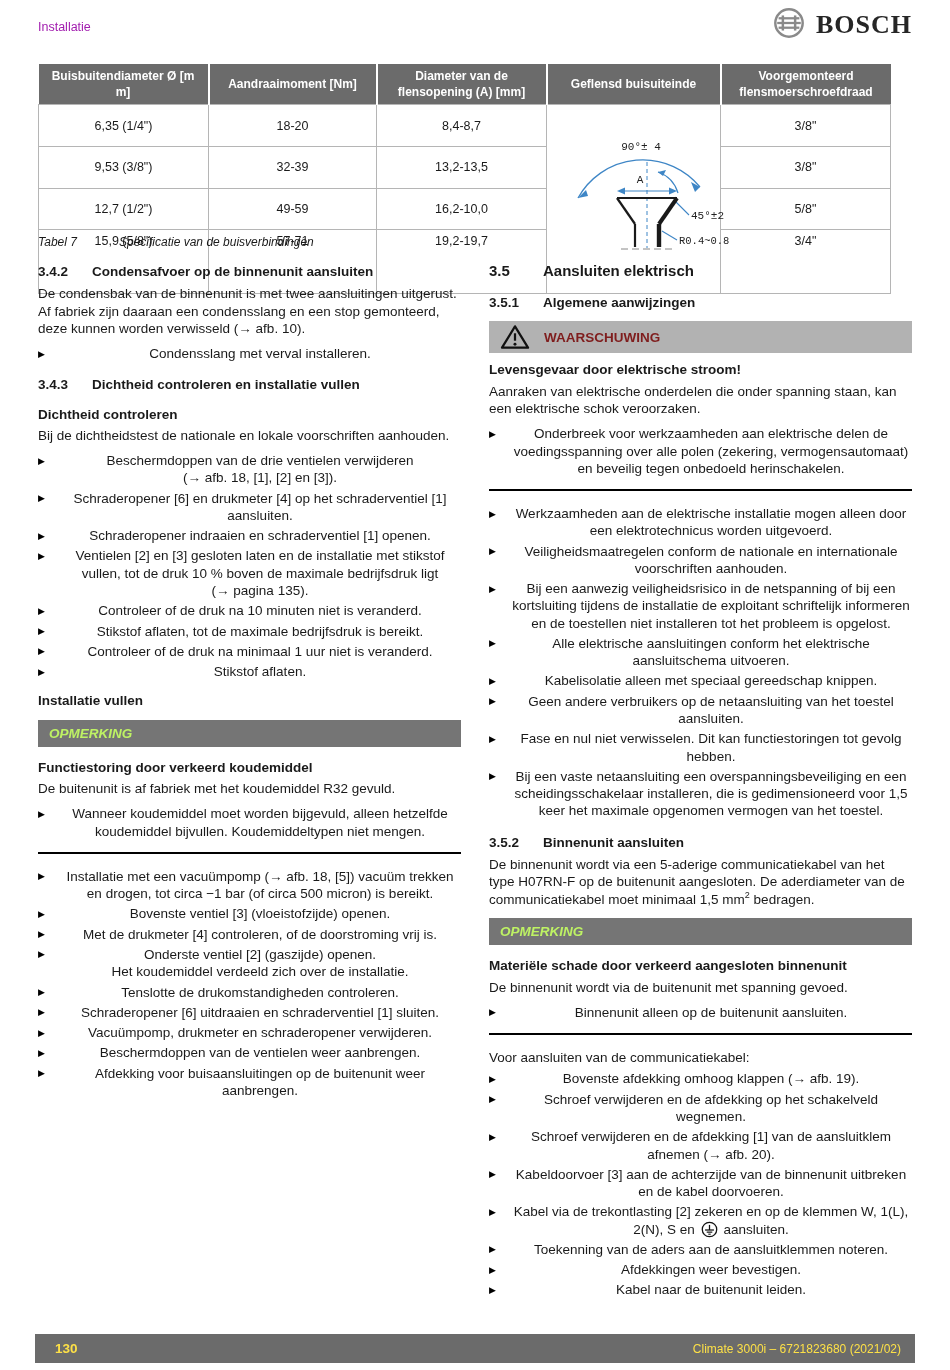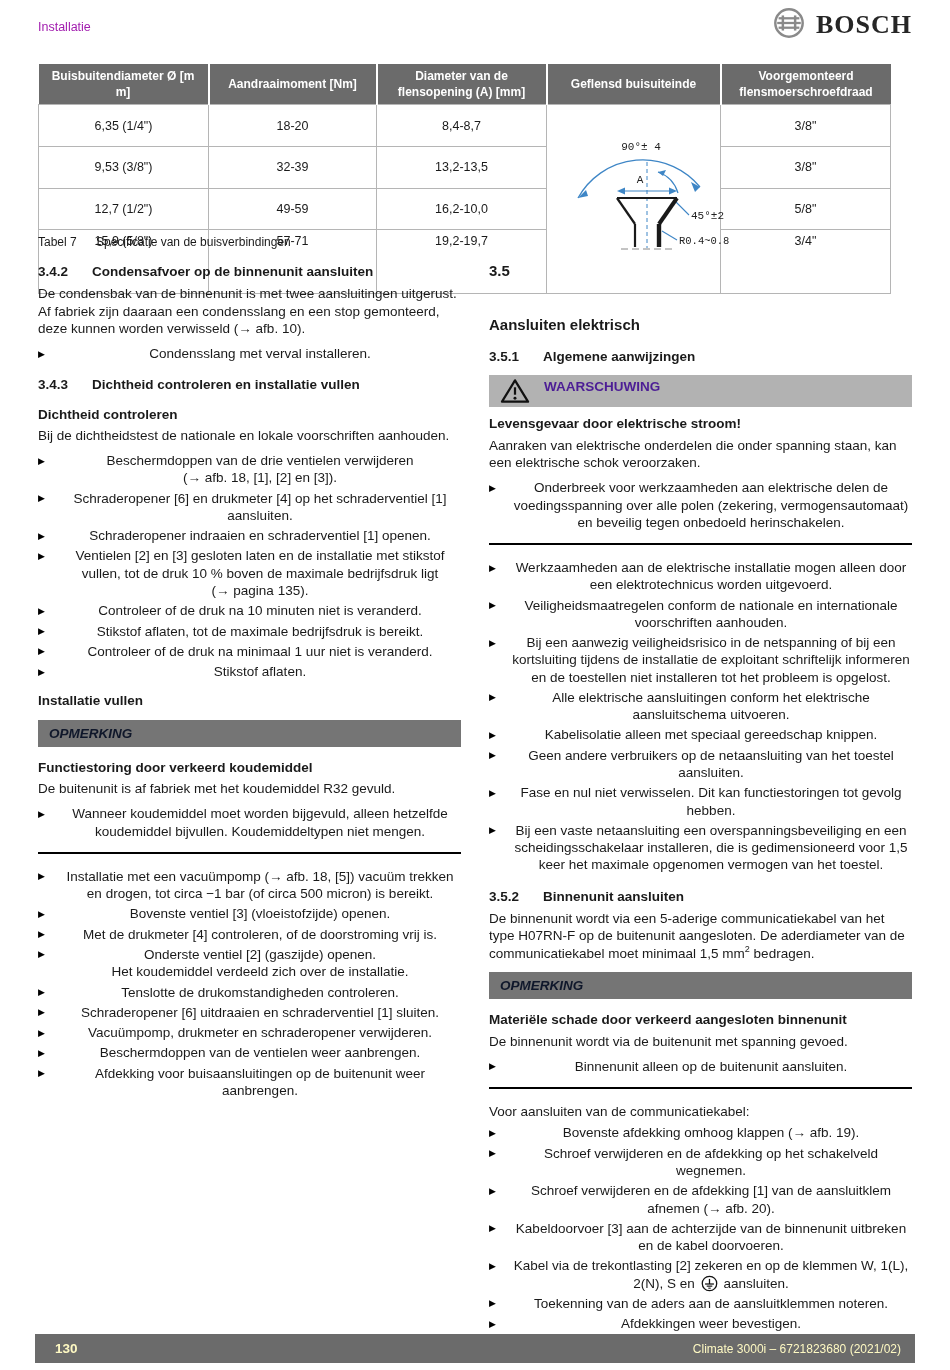--- a/index.html
+++ b/index.html
@@ -20,45 +20,45 @@
     overflow-wrap:anywhere;
   }
   .spec-table th:last-child{border-right:none;}
   .spec-table td{
     background:#fff;font-size:12.5px;text-align:center;vertical-align:middle;
     padding:3px 4px;border:1px solid #b5b5b5;
   }
   .spec-table tr.last-row td{vertical-align:top;padding-top:4px;height:56px;}
   .diagram-cell{padding:14px !important;vertical-align:top !important;font-family:Liberation Mono, monospace;}
   
-  .table-caption{position:absolute;top:235px;left:38px;font-size:12px;display:flex;}
+  .table-caption{position:absolute;top:235px;left:38px;font-size:12px;font-style:italic;display:flex;gap:23px;}
   .table-caption .cap-num{width:58px;}
   
   .cols{position:absolute;top:259px;left:38px;width:874px;display:flex;gap:28px;}
   .col{width:423px;font-size:13.5px;line-height:1.28;}
-  .h2{font-size:15px;font-weight:bold;display:flex;margin:2px 0 12px 0;flex-direction:column;}
+  .h2{font-size:15px;font-weight:bold;display:flex;margin:2px 0 12px 0;}
   .h3{font-size:13.5px;font-weight:bold;display:flex;margin:14px 0 5px 0;}
   .h2 .hnum,.h3 .hnum{width:54px;flex:0 0 54px;}
   .h4{font-size:13.5px;font-weight:bold;margin:12px 0 4px 0;}
   .p{margin:0 0 8px 0;}
   .b-list{list-style:none;margin:0 0 8px 0;padding:0;}
   .b-item{display:flex;margin:0 0 3px 0;}
   .b-item .marker{flex:0 0 21px;font-size:9px;padding-top:3.5px;color:#000;}
   .b-item .btext{flex:1;white-space:pre-line;text-align:center;}
   
   .box{border-bottom:2px solid #000;padding-bottom:9px;margin:10px 0 14px 0;}
-  .notice-bar{background:#757575;color:#0f172a;font-weight:bold;font-style:italic;font-size:13.5px;
+  .notice-bar{background:#757575;color:#bef264;font-weight:bold;font-style:italic;font-size:13.5px;
     padding:5px 11px;margin-bottom:12px;}
-  .warn-bar{background:#b2b2b2;color:#4c1d95;font-weight:bold;font-size:13.5px;
-    padding:3px 11px;margin-bottom:8px;display:flex;align-items:flex-start;gap:14px;}
+  .warn-bar{background:#b2b2b2;color:#7f1d1d;font-weight:bold;font-size:13.5px;
+    padding:3px 11px;margin-bottom:8px;display:flex;align-items:center;gap:14px;}
   .box .h4{margin-top:5px;}
   .box .b-list{margin-bottom:0;}
   
   .footer-bar{position:absolute;top:1334px;left:35px;width:880px;height:29px;background:#6b6b6b;
-    color:#fef9c3;display:flex;align-items:center;justify-content:space-between;padding:0 14px 0 20px;
+    color:#fde047;display:flex;align-items:center;justify-content:space-between;padding:0 14px 0 20px;
     box-sizing:border-box;}
   .footer-page{font-size:13.5px;font-weight:bold;}
   .footer-ref{font-size:12px;}
   
   .earth-icon{display:inline-block;width:17px;height:17px;vertical-align:-4px;margin:0 2px;}
   sup{font-size:9px;}
 </style>
 </head>
 <body>
 

